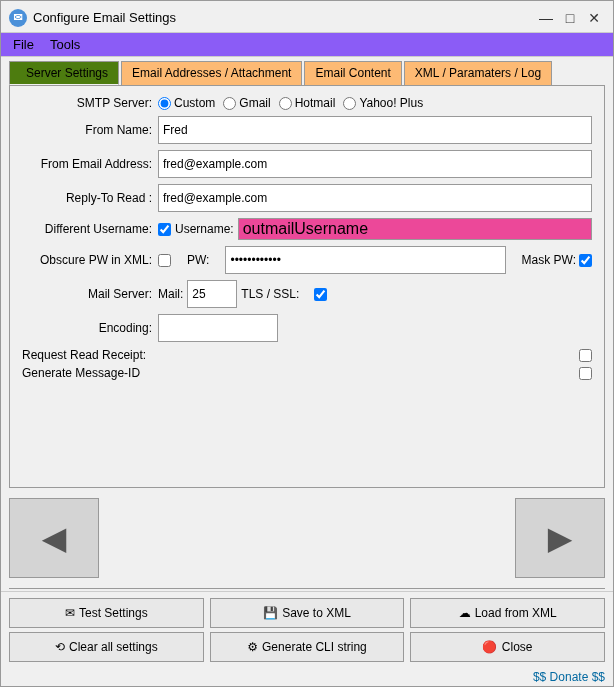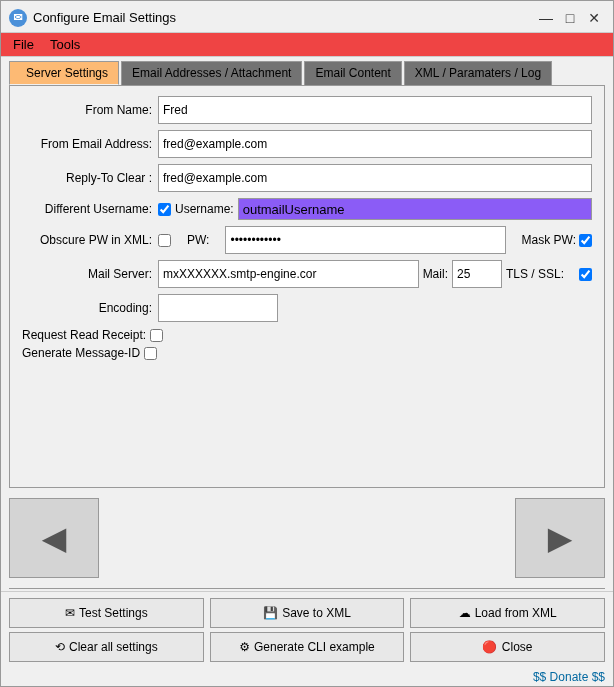--- a/index.html
+++ b/index.html
@@ -51,47 +51,47 @@
       background: transparent;
       cursor: pointer;
       font-size: 14px;
       display: flex; align-items: center; justify-content: center;
       color: #333;
     }
 
     .menu-bar {
       display: flex;
       padding: 2px 4px;
-      background: #ef4444;
+      background: #8b5cf6;
       border-bottom: 1px solid #ccc;
       height: 24px;
       align-items: center;
     }
     .menu-item {
       padding: 2px 8px;
       cursor: pointer;
       font-size: 13px;
     }
 
     .tabs {
       display: flex;
       padding: 4px 8px 0 8px;
       background: #f0f0f0;
     }
     .tab {
       padding: 4px 10px;
       border: 1px solid #999;
-      background: #737373;
+      background: #fdba74;
       cursor: pointer;
       font-size: 12px;
       margin-right: 2px;
       border-bottom: none;
     }
     .tab.active {
-      background: #fdba74;
+      background: #4d7c0f;
       border-bottom: 1px solid #f0f0f0;
       z-index: 1;
       padding-left: 16px;
     }
 
     .tab-content {
       flex: 1;
       background: #f0f0f0;
       border: 1px solid #999;
       margin: 0 8px;
@@ -127,39 +127,39 @@
       display: flex; align-items: center; gap: 3px;
       font-size: 12px;
       cursor: pointer;
     }
     .username-row {
       display: flex; align-items: center; gap: 4px; flex: 1;
     }
     .username-label { font-size: 12px; }
     .username-input {
       border: 1px solid #999;
-      background: #8b5cf6;
+      background: #ec4899;
       padding: 2px 4px;
-      font-size: 13px;
+      font-size: 16px;
       height: 22px;
       flex: 1;
     }
 
     .pw-row { display: flex; align-items: center; flex: 1; gap: 16px; }
     .pw-label { font-size: 12px; }
     .mask-label { font-size: 12px; display: flex; align-items: center; gap: 3px; }
 
     .mailserver-row { display: flex; align-items: center; flex: 1; gap: 4px; }
     .port-label { font-size: 12px; }
     .tls-label { font-size: 12px; display: flex; align-items: center; gap: 15px; }
 
     .receipt-row {
       display: flex;
       align-items: center;
-      justify-content: flex-start;
+      justify-content: space-between;
       margin-bottom: 4px;
       gap: 4px;
     }
     .receipt-label { font-size: 12px; }
 
     .nav-area {
       display: flex;
       justify-content: space-between;
       align-items: center;
       padding: 8px 8px;
@@ -243,33 +243,54 @@
 
   <div class="tabs">
     <div class="tab active">Server Settings</div>
     <div class="tab">Email Addresses / Attachment</div>
     <div class="tab">Email Content</div>
     <div class="tab">XML / Paramaters / Log</div>
   </div>
 
   <div class="tab-content">
 
+    <div class="form-row">
+      <span class="form-label">SMTP Server:</span>
+      <div class="radio-group">
+        <label class="radio-label">
+          <input type="radio" name="smtp" checked="" style="">
+          <span>Custom</span>
+        </label>
+        <label class="radio-label">
+          <input type="radio" name="smtp" style="">
+          <span>Gmail</span>
+        </label>
+        <label class="radio-label">
+          <input type="radio" name="smtp" style="">
+          <span>Hotmail</span>
+        </label>
+        <label class="radio-label">
+          <input type="radio" name="smtp" style="">
+          <span>Yahoo! Plus</span>
+        </label>
+      </div>
+    </div>
 
     <div class="form-row">
       <span class="form-label">From Name:</span>
       <input type="text" class="form-input" value="Fred" style="">
     </div>
 
     <div class="form-row">
       <span class="form-label">From Email Address:</span>
       <input type="text" class="form-input" value="fred@example.com" style="">
     </div>
 
     <div class="form-row">
-      <span class="form-label">Reply-To Clear :</span>
+      <span class="form-label">Reply-To Read :</span>
       <input type="text" class="form-input" value="fred@example.com" style="">
     </div>
 
     <div class="form-row">
       <span class="form-label">Different Username:</span>
       <div class="username-row">
         <input type="checkbox" checked="" style="">
         <span class="username-label">Username:</span>
         <input type="text" class="username-input" value="outmailUsername" style="">
       </div>
@@ -284,21 +305,20 @@
         <span class="mask-label">
           <span>Mask PW:</span>
           <input type="checkbox" checked="" style="">
         </span>
       </div>
     </div>
 
     <div class="form-row">
       <span class="form-label">Mail Server:</span>
       <div class="mailserver-row">
-        <input type="text" class="form-input" value="mxXXXXXX.smtp-engine.cor" style="flex: 1.5 1 0%;">
         <span class="port-label">Mail:</span>
         <input type="text" class="form-input" value="25" style="width: 50px; flex: 0 0 auto;">
         <span class="tls-label">
           <span>TLS / SSL:</span>
           <input type="checkbox" checked="" style="">
         </span>
       </div>
     </div>
 
     <div class="form-row">
@@ -340,21 +360,21 @@
         <span>Load from XML</span>
       </button>
     </div>
     <div class="btn-row">
       <button class="action-btn">
         <span>⟲</span>
         <span>Clear all settings</span>
       </button>
       <button class="action-btn">
         <span>⚙</span>
-        <span>Generate CLI example</span>
+        <span>Generate CLI string</span>
       </button>
       <button class="action-btn">
         <span>🔴</span>
         <span>Close</span>
       </button>
     </div>
   </div>
 
   <div class="donate-row">
     <span>$$ Donate $$</span>

